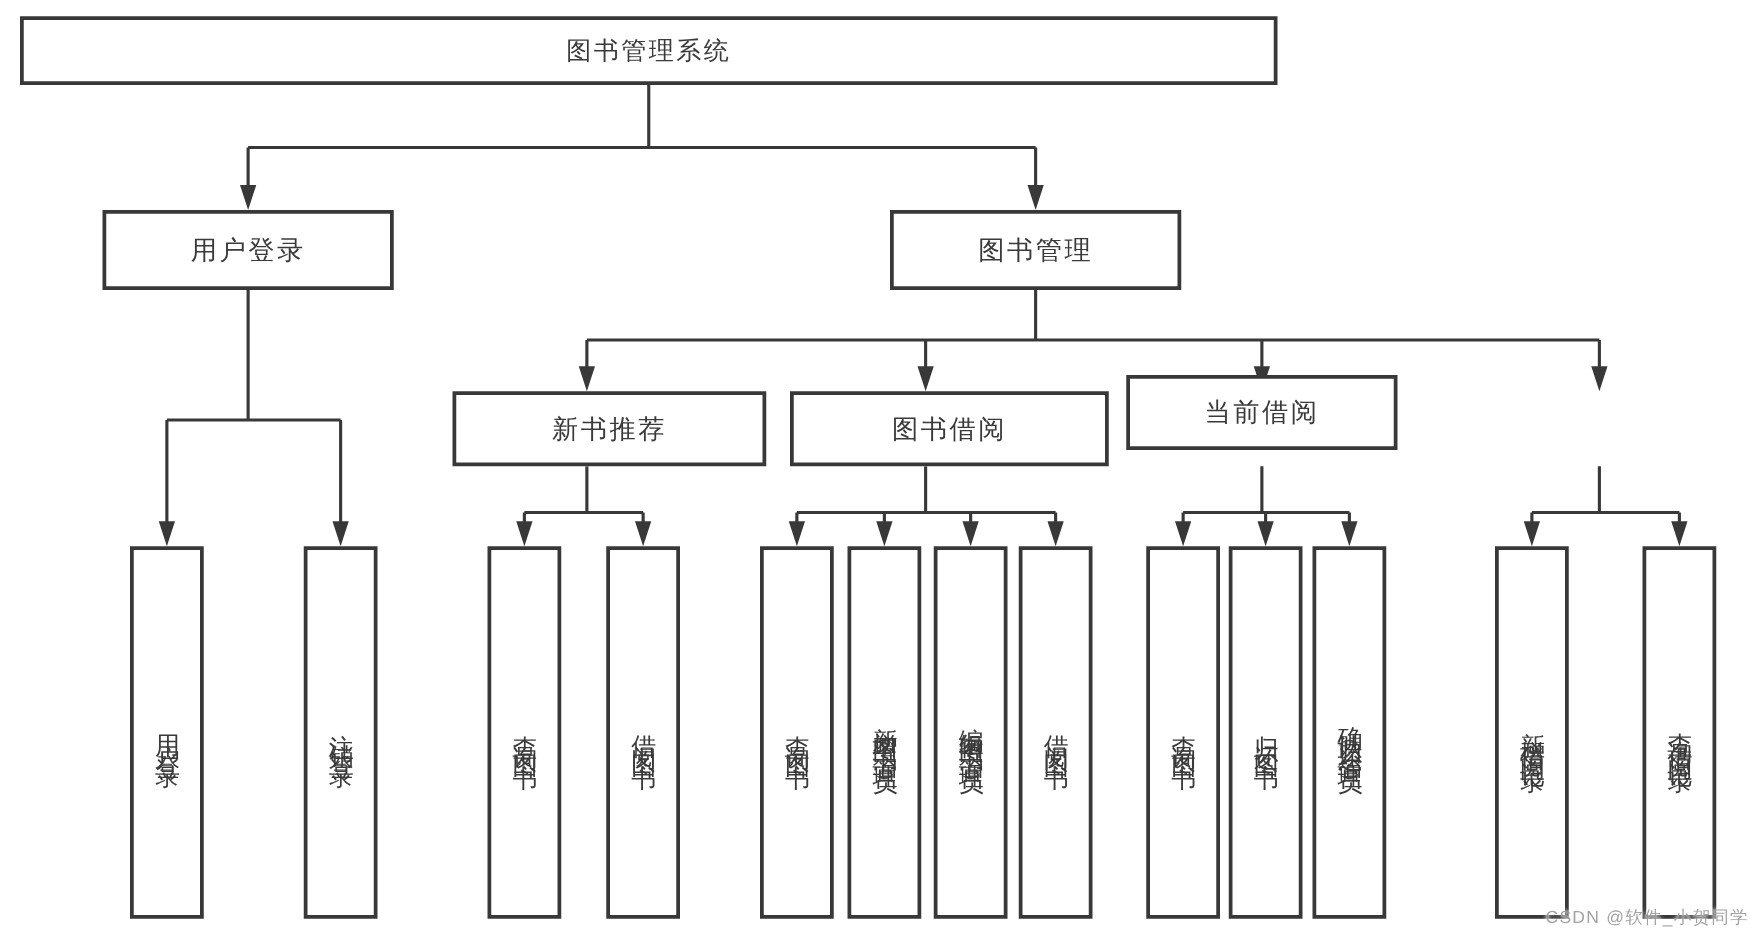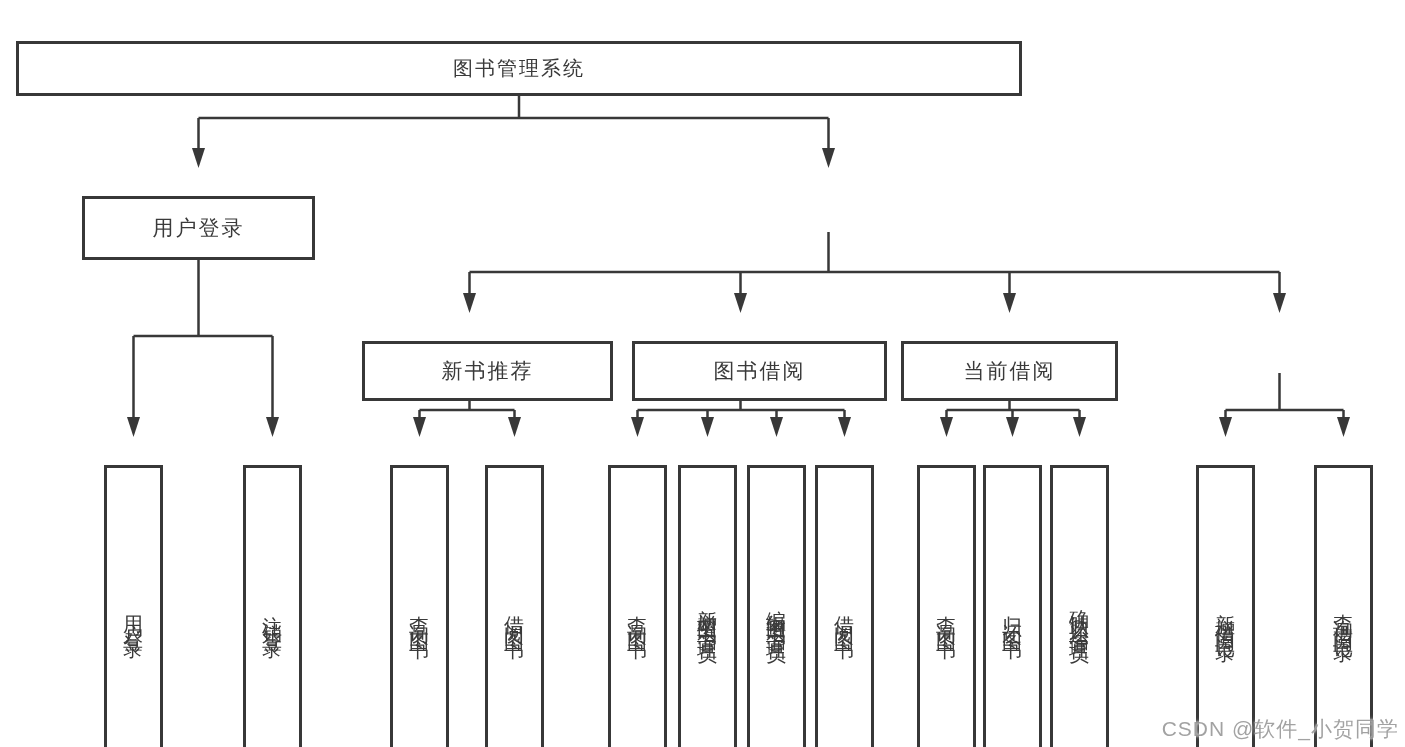--- a/index.html
+++ b/index.html
@@ -20,42 +20,41 @@
   .node {
     position: absolute;
     box-sizing: border-box;
     background: #ffffff;
     border: 3px solid #383838;
     color: #3a3a3a;
     display: flex;
     align-items: center;
     justify-content: center;
     z-index: 2;
-    margin-top: 28px;
   }
   .node--h {
     font-size: 21px;
     letter-spacing: 2px;
     white-space: nowrap;
   }
   .node--root { font-size: 20px; }
   .node--leaf {
     writing-mode: vertical-rl;
     text-orientation: upright;
     font-size: 20px;
     letter-spacing: 8px;
     line-height: 1;
     padding-top: 4px;
   }
   .watermark {
     position: absolute;
     right: 6px;
     bottom: 4px;
     z-index: 3;
-    font-size: 21px;
+    font-size: 14px;
     letter-spacing: 1px;
     color: #9b9b9b;
     opacity: 0.92;
     text-shadow: 0 0 2px #ffffff, 0 0 4px #ffffff;
     white-space: nowrap;
   }
 </style>
 </head>
 <body>
 
@@ -89,24 +88,25 @@
       <polygon points="1006,417 1019,417 1012.5,437"></polygon>
       <polygon points="1073,417 1086,417 1079.5,437"></polygon>
       <polygon points="1219,417 1232,417 1225.5,437"></polygon>
       <polygon points="1337,417 1350,417 1343.5,437"></polygon>
     </g>
   </svg>
 
   <div class="node node--h node--root" style="left:16px; top:13px; width:1006px; height:55px;">图书管理系统</div>
 
   <div class="node node--h" style="left:82px; top:168px; width:233px; height:64px;">用户登录</div>
+  <div class="node node--h" style="left:712px; top:168px; width:233px; height:64px;">图书管理</div>
 
   <div class="node node--h" style="left:362px; top:313px; width:251px; height:60px;">新书推荐</div>
   <div class="node node--h" style="left:632px; top:313px; width:255px; height:60px;">图书借阅</div>
-  <div class="node node--h" style="left:901px; top:313px; width:217px; height:60px;">当前借阅</div>
+  <div class="node node--h" style="left:901px; top:300px; width:217px; height:60px;">当前借阅</div>
 
   <div class="node node--leaf" style="left:104px; top:437px; width:59px; height:298px;">用户登录</div>
   <div class="node node--leaf" style="left:243px; top:437px; width:59px; height:298px;">注销登录</div>
 
   <div class="node node--leaf" style="left:390px; top:437px; width:59px; height:298px;">查询图书</div>
   <div class="node node--leaf" style="left:485px; top:437px; width:59px; height:298px;">借阅图书</div>
 
   <div class="node node--leaf" style="left:608px; top:437px; width:59px; height:298px;">查询图书</div>
   <div class="node node--leaf" style="left:678px; top:437px; width:59px; height:298px; letter-spacing:5px;">新增图书（管理员）</div>
   <div class="node node--leaf" style="left:747px; top:437px; width:59px; height:298px; letter-spacing:5px;">编辑图书（管理员）</div>

